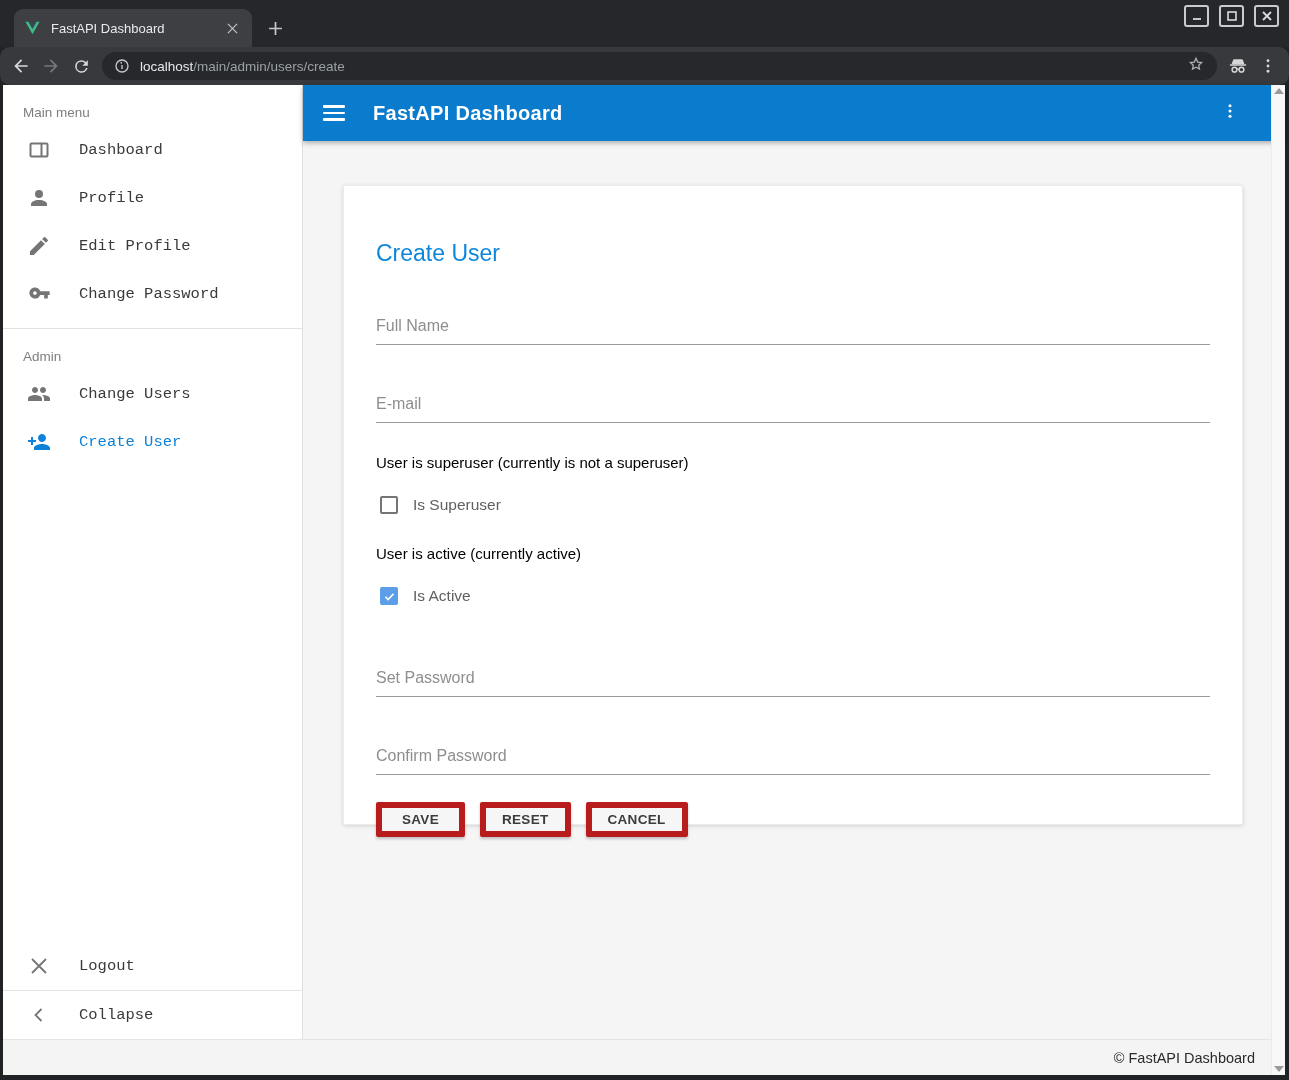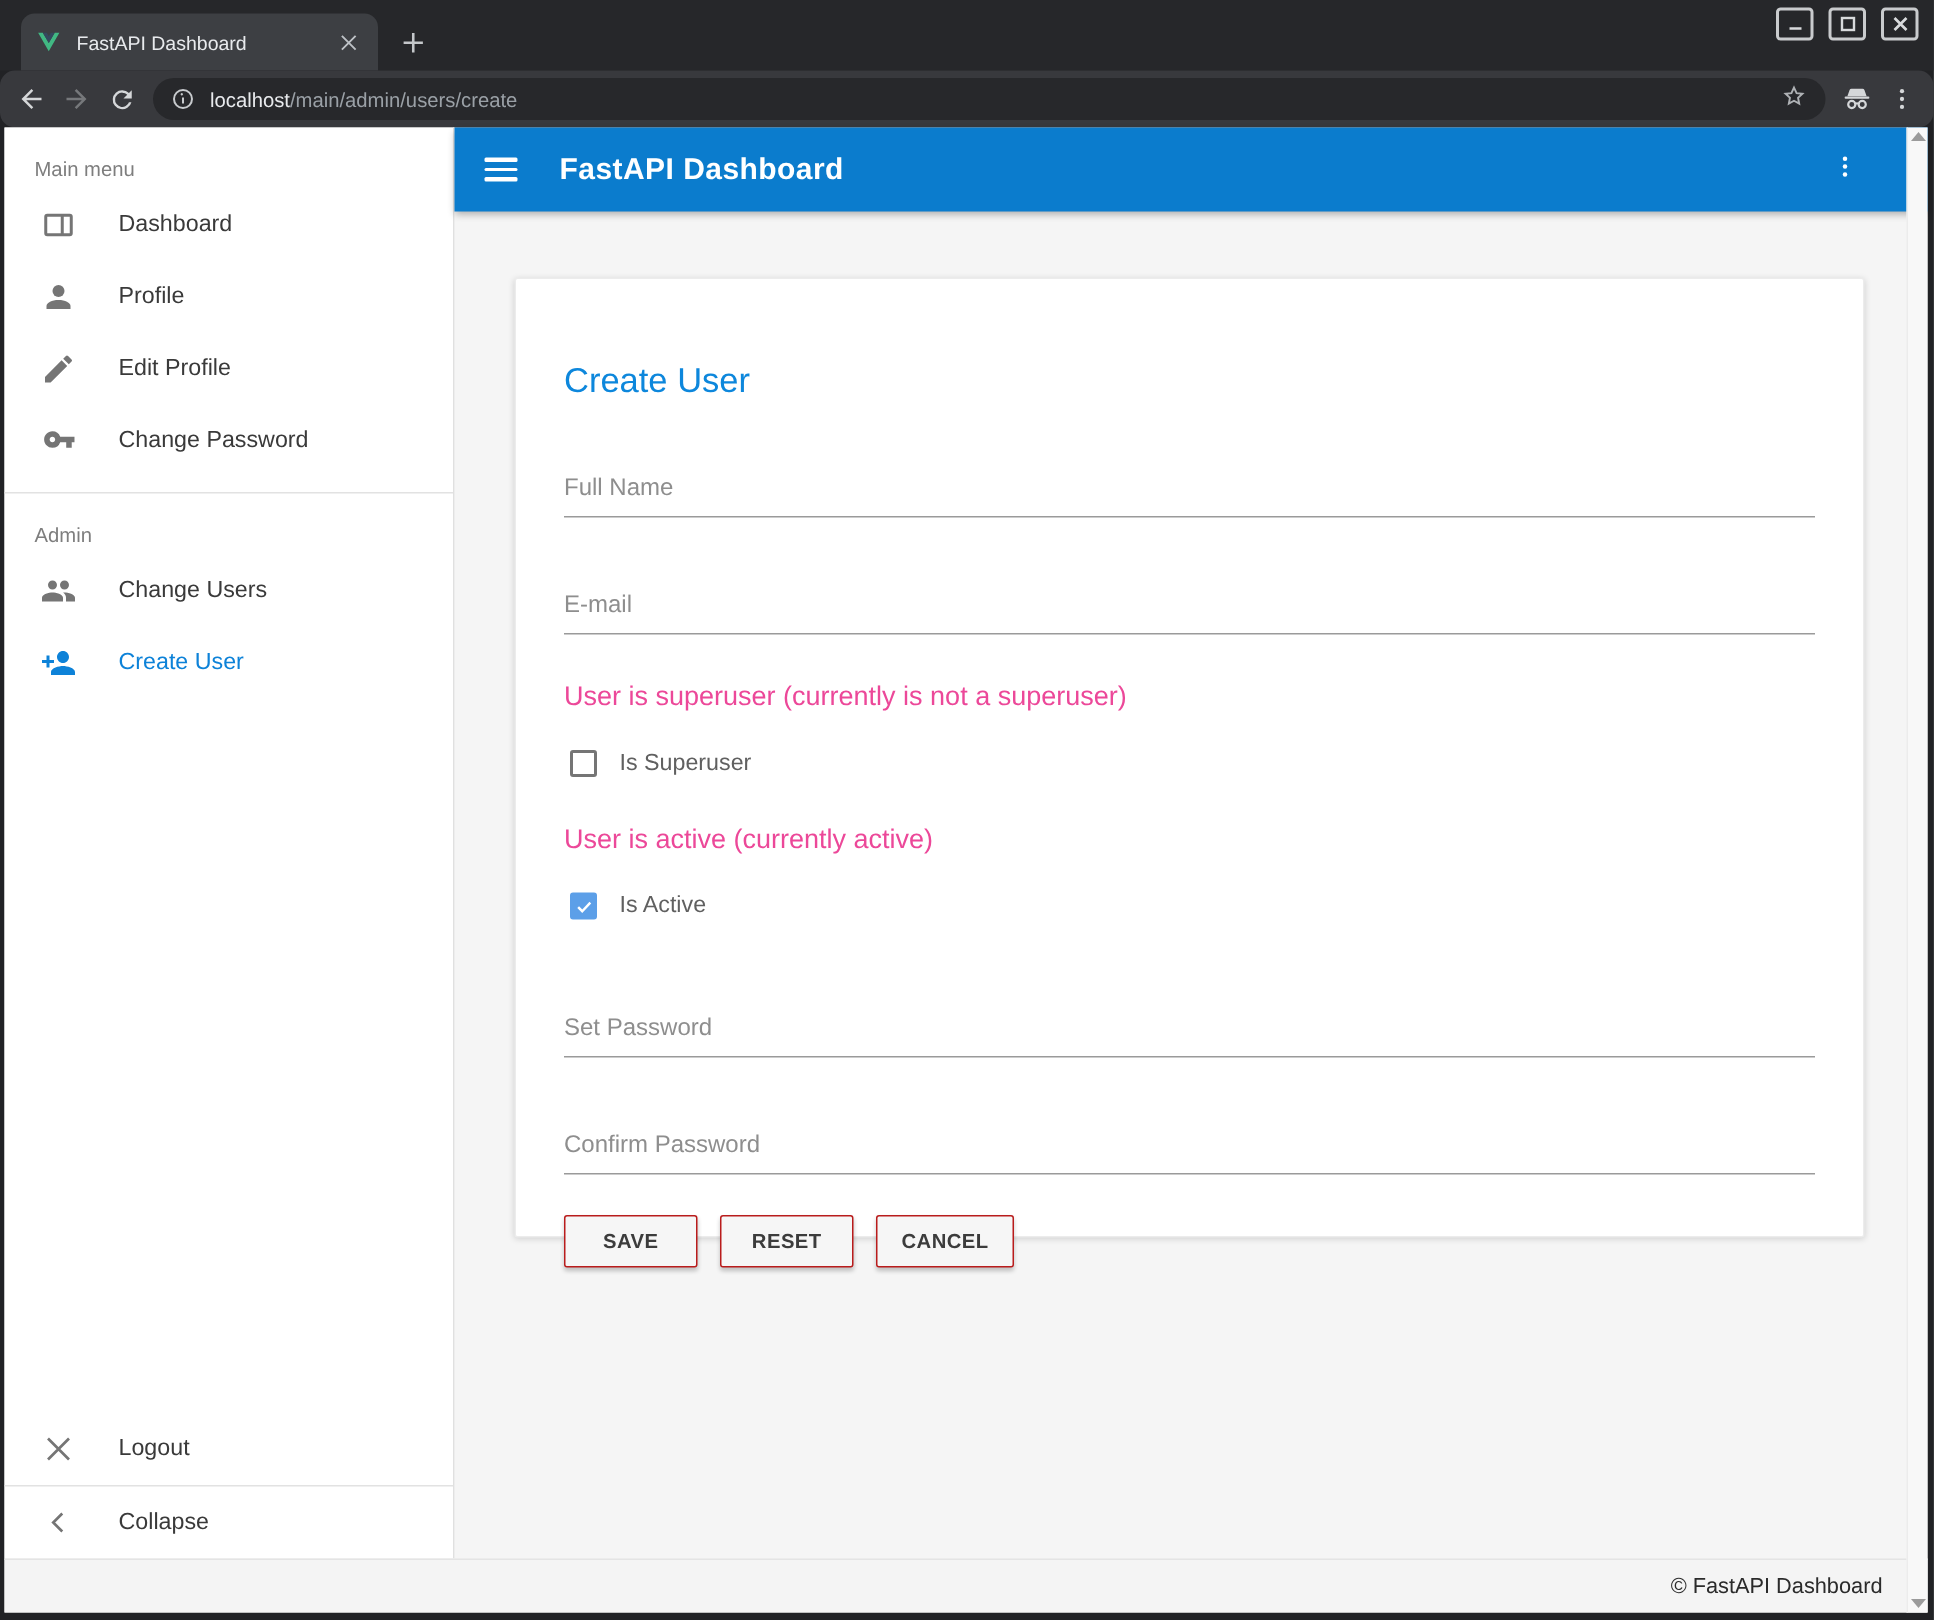--- a/index.html
+++ b/index.html
@@ -34,21 +34,21 @@
 
   
   .app { position:absolute; top:85px; left:3px; right:4px; bottom:5px; background:#f5f5f5;
          display:flex; flex-direction:column; }
   .app-row { flex:1; display:flex; min-height:0; }
 
   
   .sidebar { width:300px; background:#ffffff; border-right:1px solid #e0e0e0;
              display:flex; flex-direction:column; }
   .section-header { color:#7e7e7e; font-size:13.5px; padding:20px 8px 6px 20px; }
-  .side-item { height:48px; display:flex; align-items:center; padding:0 16px; cursor:pointer; }
+  .side-item { height:48px; display:flex; align-items:center; padding:0 16px; cursor:pointer;font-family:Liberation Mono, monospace; }
   .side-item .icon { width:24px; height:24px; margin-left:8px; color:#757575; flex:0 0 auto; }
   .side-item .label { margin-left:28px; font-size:15.5px; color:#3a3a3a; }
   .side-item.active .icon { color:#0d82d8; }
   .side-item.active .label { color:#0d82d8; }
   .divider { border-top:1px solid #e2e2e2; margin-top:10px; }
   .divider2 { border-top:1px solid #e2e2e2; }
   .side-spacer { flex:1; }
 
   
   .main-col { flex:1; display:flex; flex-direction:column; position:relative; min-width:0; }
@@ -58,29 +58,29 @@
   .hamburger span { display:block; width:22px; height:2.5px; background:#ffffff; border-radius:1px; }
   .appbar-title { color:#ffffff; font-size:20px; font-weight:bold; margin-left:26px; letter-spacing:.3px; }
   .appbar-kebab { margin-left:auto; margin-right:26px; }
 
   .content { flex:1; padding:44px 42px 0 40px; overflow:hidden; }
   .card { background:#ffffff; border-radius:2px; border:1px solid #ececec;
           box-shadow:0 1px 4px rgba(0,0,0,.15); height:640px; padding:42px 32px 0 32px; }
   .form-title { color:#0d87dc; font-size:23px; font-weight:400; margin:12px 0 0 0; }
   .field { margin-top:50px; }
   .field-label { font-size:16px; color:#8e8e8e; padding-bottom:9px; border-bottom:1px solid #9a9a9a; }
-  .helper { font-size:18px; color:#ec4899; margin-top:31px; }
+  .helper { font-size:15px; color:#000000; margin-top:31px; }
   .check-row { display:flex; align-items:center; margin:25px 0 0 4px; cursor:pointer; }
   .checkbox { width:18px; height:18px; border:2px solid #757575; border-radius:2px; background:#fff;
               display:flex; align-items:center; justify-content:center; }
   .checkbox.checked { background:#5c9fe8; border-color:#5c9fe8; }
   .check-label { font-size:15.5px; color:#606060; margin-left:15px; }
   .gap-lg { margin-top:64px; }
   .btn-row { display:flex; gap:15px; margin-top:27px; }
-  .btn { min-width:89px; height:35px; background:#f6f6f6; border:1px solid #b91c1c; border-radius:2px;
+  .btn { min-width:89px; height:35px; background:#f6f6f6; border:6px solid #b91c1c; border-radius:2px;
          font-family:"Liberation Sans",sans-serif; font-size:13.5px; font-weight:bold; color:#3c3c3c;
          letter-spacing:.3px; box-shadow:0 2px 3px rgba(0,0,0,.22); padding:0 16px; cursor:pointer; }
 
   
   .footer { height:36px; background:#f4f4f4; border-top:1px solid #e4e4e4; display:flex;
             align-items:center; justify-content:flex-end; padding-right:30px;padding-left:11px; }
   .footer-text { font-size:14.5px; color:#2b2b2b; }
 
   
   .scrollbar { position:absolute; right:0; top:0; bottom:0; width:14px; background:#f8f8f8;

